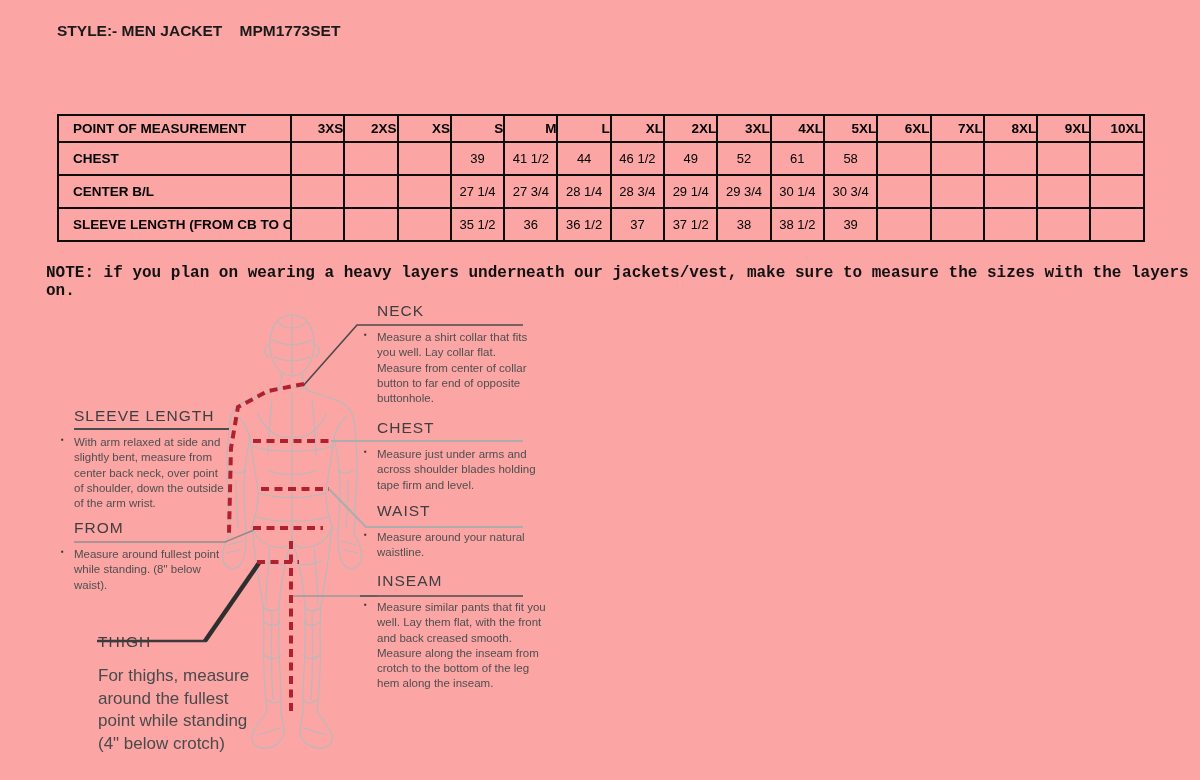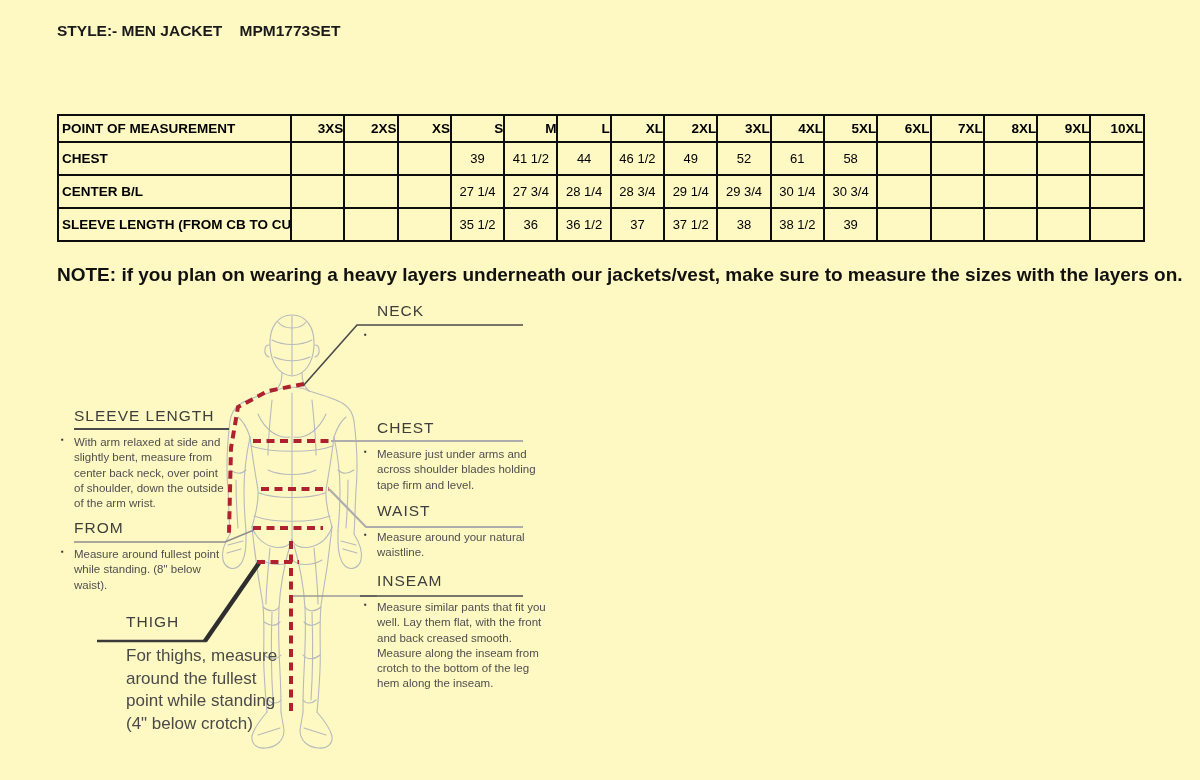--- a/index.html
+++ b/index.html
@@ -1,42 +1,42 @@
 <!DOCTYPE html>
 <html><head>
 <meta charset="utf-8">
 <style>
   * { margin:0; padding:0; box-sizing:border-box; }
   html,body { background:#ffffff; }
   .page {
-    position:relative; width:1200px; height:780px; background:#fef9c3;
+    position:relative; width:1200px; height:780px; background:#fca5a5;
     font-family:"Liberation Sans", sans-serif; color:#000; overflow:hidden;
   }
   .doc-title {
     position:absolute; left:57px; top:22px;
     font-size:15.5px; font-weight:bold; color:#1a1a1a; white-space:pre;
   }
   
   .size-table {
     position:absolute; left:57px; top:114px; width:1086px;
     border-collapse:collapse; table-layout:fixed;
   }
   .size-table th, .size-table td {
     border:2px solid #0d0d0d; font-size:13px; text-align:center;
     vertical-align:middle; overflow:hidden; white-space:nowrap;
   }
   .size-table thead th { height:27px; font-weight:bold; font-size:13.5px;text-align:right; }
   .size-table tbody td { height:33px; font-weight:normal; }
   .size-table .rowlabel, .size-table .poml {
-    text-align:left; padding-left:3px; font-weight:bold; font-size:13.5px;
+    text-align:left; padding-left:14px; font-weight:bold; font-size:13.5px;
   }
   
   .note {
-    position:absolute; left:57px; top:264px;
-    font-size:19px; font-weight:bold; color:#111;
+    position:absolute; left:46px; top:264px;
+    font-size:16px; font-weight:bold; color:#111;font-family:Liberation Mono, monospace;
   }
   
   .diagram-svg { position:absolute; left:0; top:0; }
   .gb { position:absolute; }
   .gh {
     font-size:15.5px; letter-spacing:1px; color:#3e3e3e;
     font-weight:normal; margin-bottom:10px; white-space:nowrap;
   }
   .gt {
     position:relative; font-size:11.5px; line-height:1.33; color:#4f4f4f;
@@ -44,21 +44,21 @@
   .blt {
     position:absolute; left:-13px; top:1px; font-size:8px; color:#333;
     line-height:1;
   }
   .gb-neck   { left:377px; top:302px; width:165px; }
   .gb-chest  { left:377px; top:419px; width:168px; }
   .gb-waist  { left:377px; top:502px; width:168px; }
   .gb-inseam { left:377px; top:572px; width:170px; }
   .gb-sleeve { left:74px;  top:407px; width:152px; }
   .gb-seat   { left:74px;  top:519px; width:148px; }
-  .gb-thigh  { left:98px;  top:613px; width:168px;margin-left:28px; }
+  .gb-thigh  { left:98px;  top:633px; width:168px; }
   .gb-thigh .gt { margin-top:14px; font-size:17px; color:#4a4a4a; }
 </style>
 </head>
 <body>
 
 <div class="page">
 
   <div class="doc-title">STYLE:- MEN JACKET    MPM1773SET</div>
 
   <table class="size-table">
@@ -244,21 +244,21 @@
       <path d="M 253 441 L 331 441"></path>
       <path d="M 261 489 L 329 489"></path>
       <path d="M 253 528 L 323 528"></path>
       <path d="M 257 562 L 299 562"></path>
       <path d="M 291 541 L 291 714"></path>
     </g>
   </svg>
 
   <div class="gb gb-neck">
     <div class="gh">NECK</div>
-    <div class="gt"><span class="blt">▪</span></div>
+    <div class="gt"><span class="blt">▪</span><span>Measure a shirt collar that fits you well. Lay collar flat. Measure from center of collar button to far end of opposite buttonhole.</span></div>
   </div>
 
   <div class="gb gb-chest">
     <div class="gh">CHEST</div>
     <div class="gt"><span class="blt">▪</span><span>Measure just under arms and across shoulder blades holding tape firm and level.</span></div>
   </div>
 
   <div class="gb gb-waist">
     <div class="gh">WAIST</div>
     <div class="gt"><span class="blt">▪</span><span>Measure around your natural waistline.</span></div>

